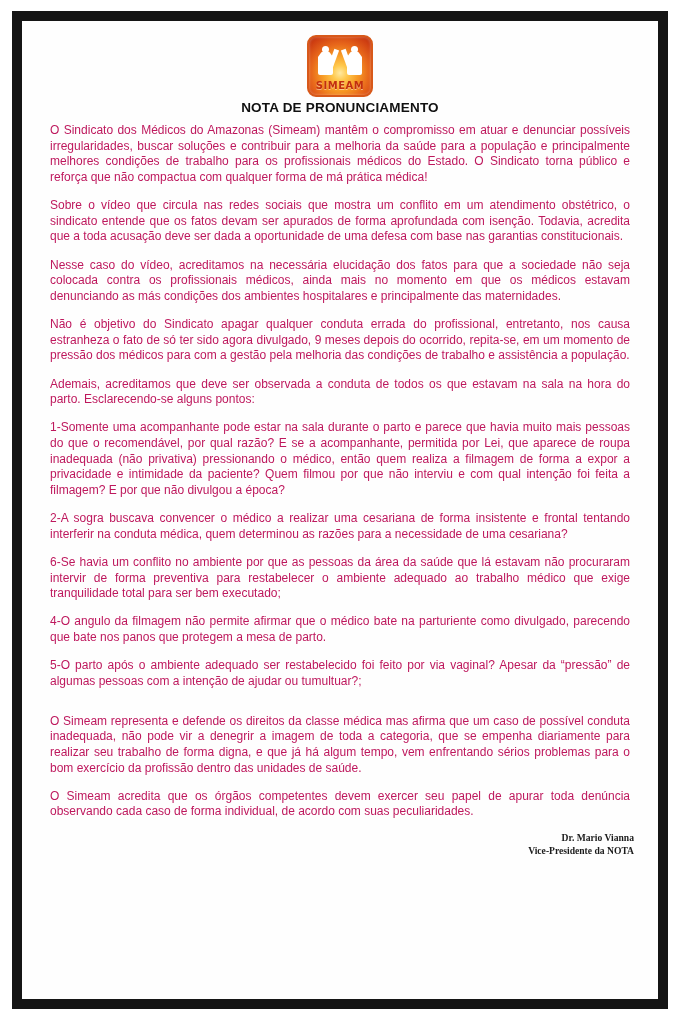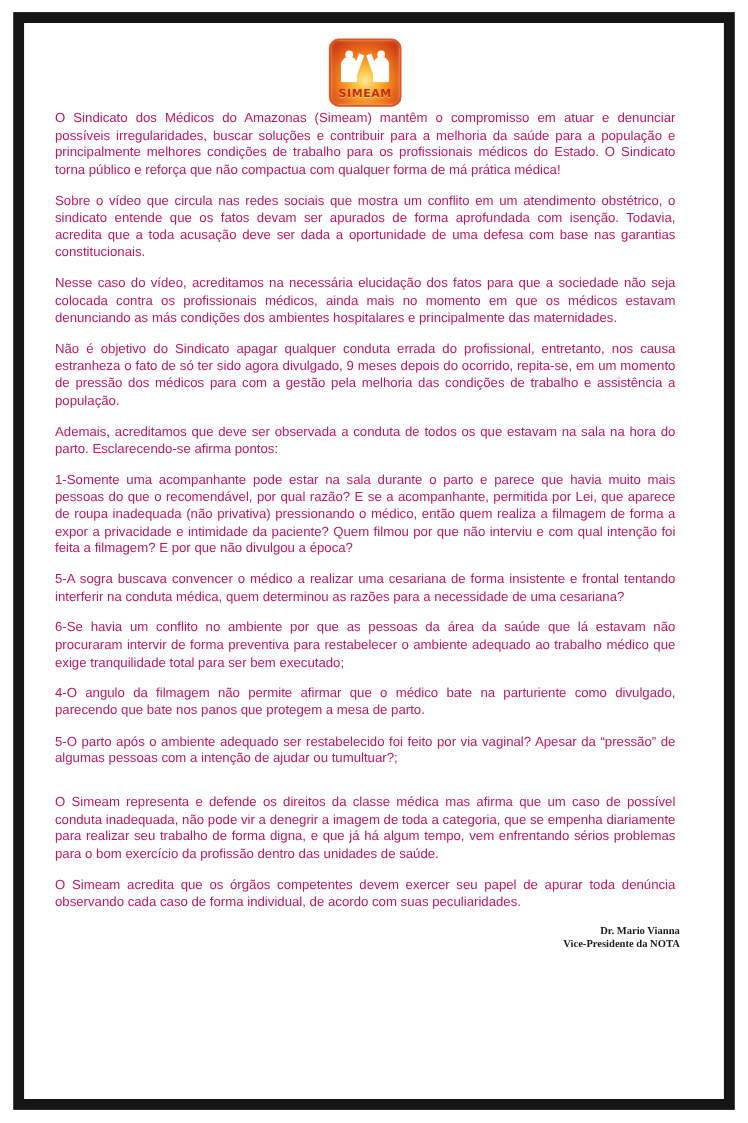--- a/index.html
+++ b/index.html
@@ -28,21 +28,21 @@
     bottom: 12px;
     border: 10px solid #151515;
     background: #ffffff;
     box-sizing: border-box;
     overflow: hidden;
   }
   .frame-inner {
     position: absolute;
     left: 0; top: 0; right: 0; bottom: 0;
     background: #fefefe;
-    padding: 6px 40px 0 24px;
+    padding: 6px 24px 0 24px;
     box-sizing: border-box;
   }
 
   
   .logo-wrap {
     display: flex;
     justify-content: center;
     align-items: flex-start;
     margin-top: 8px;
     margin-bottom: 3px;
@@ -163,29 +163,30 @@
           </div>
           <div class="fig right">
             <div class="head"></div>
             <div class="body"></div>
           </div>
           <div class="vee"></div>
           <div class="brand">SIMEAM</div>
         </div>
       </div>
 
+      <div class="doc-title">NOTA DE PRONUNCIAMENTO</div>
 
       <div class="body-copy">
         <p class="para">O Sindicato dos Médicos do Amazonas (Simeam) mantêm o compromisso em atuar e denunciar possíveis irregularidades, buscar soluções e contribuir para a melhoria da saúde para a população e principalmente melhores condições de trabalho para os profissionais médicos do Estado. O Sindicato torna público e reforça que não compactua com qualquer forma de má prática médica!</p>
         <p class="para">Sobre o vídeo que circula nas redes sociais que mostra um conflito em um atendimento obstétrico, o sindicato entende que os fatos devam ser apurados de forma aprofundada com isenção. Todavia, acredita que a toda acusação deve ser dada a oportunidade de uma defesa com base nas garantias constitucionais.</p>
         <p class="para">Nesse caso do vídeo, acreditamos na necessária elucidação dos fatos para que a sociedade não seja colocada contra os profissionais médicos, ainda mais no momento em que os médicos estavam denunciando as más condições dos ambientes hospitalares e principalmente das maternidades.</p>
         <p class="para">Não é objetivo do Sindicato apagar qualquer conduta errada do profissional, entretanto, nos causa estranheza o fato de só ter sido agora divulgado, 9 meses depois do ocorrido, repita-se, em um momento de pressão dos médicos para com a gestão pela melhoria das condições de trabalho e assistência a população.</p>
-        <p class="para">Ademais, acreditamos que deve ser observada a conduta de todos os que estavam na sala na hora do parto. Esclarecendo-se afirma pontos:</p>
+        <p class="para">Ademais, acreditamos que deve ser observada a conduta de todos os que estavam na sala na hora do parto. Esclarecendo-se alguns pontos:</p>
         <p class="para">1-Somente uma acompanhante pode estar na sala durante o parto e parece que havia muito mais pessoas do que o recomendável, por qual razão? E se a acompanhante, permitida por Lei, que aparece de roupa inadequada (não privativa) pressionando o médico, então quem realiza a filmagem de forma a expor a privacidade e intimidade da paciente? Quem filmou por que não interviu e com qual intenção foi feita a filmagem?  E por que não divulgou a época?</p>
-        <p class="para">5-A sogra buscava convencer o médico a realizar uma cesariana de forma insistente e frontal tentando interferir na conduta médica, quem determinou as razões para a necessidade de uma cesariana?</p>
+        <p class="para">2-A sogra buscava convencer o médico a realizar uma cesariana de forma insistente e frontal tentando interferir na conduta médica, quem determinou as razões para a necessidade de uma cesariana?</p>
         <p class="para">6-Se havia um conflito no ambiente por que as pessoas da área da saúde que lá estavam não procuraram intervir de forma preventiva para restabelecer o ambiente adequado ao trabalho médico que exige tranquilidade total para ser bem executado;</p>
         <p class="para">4-O angulo da filmagem não permite afirmar que o médico bate na parturiente como divulgado, parecendo que bate nos panos que protegem a mesa de parto.</p>
         <p class="para gap-lg">5-O parto após o ambiente adequado ser restabelecido foi feito por via vaginal? Apesar da “pressão” de algumas pessoas com a intenção de ajudar ou tumultuar?;</p>
         <p class="para">O Simeam representa e defende os direitos da classe médica mas afirma que um caso de possível conduta inadequada, não pode vir a denegrir a imagem de toda a categoria, que se empenha diariamente para realizar seu trabalho de forma digna, e que já há algum tempo, vem enfrentando sérios problemas para o bom exercício da profissão dentro das unidades de saúde.</p>
         <p class="para">O Simeam acredita que os órgãos competentes devem exercer seu papel de apurar toda denúncia observando cada caso de forma individual, de acordo com suas peculiaridades.</p>
       </div>
 
       <div class="signature">
         <div class="sig-line">Dr. Mario Vianna</div>
         <div class="sig-line">Vice-Presidente da NOTA</div>

